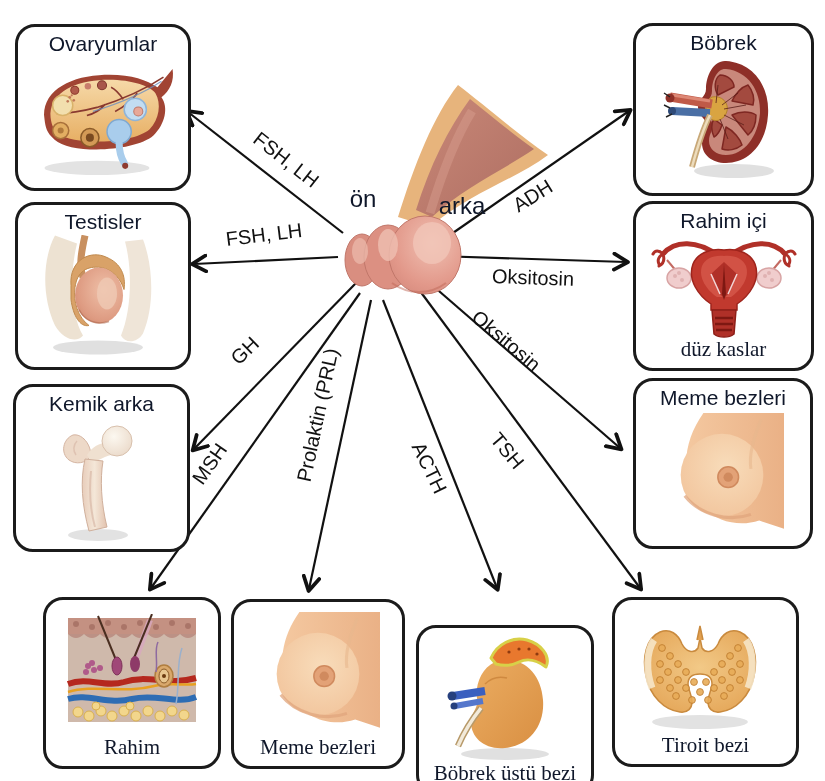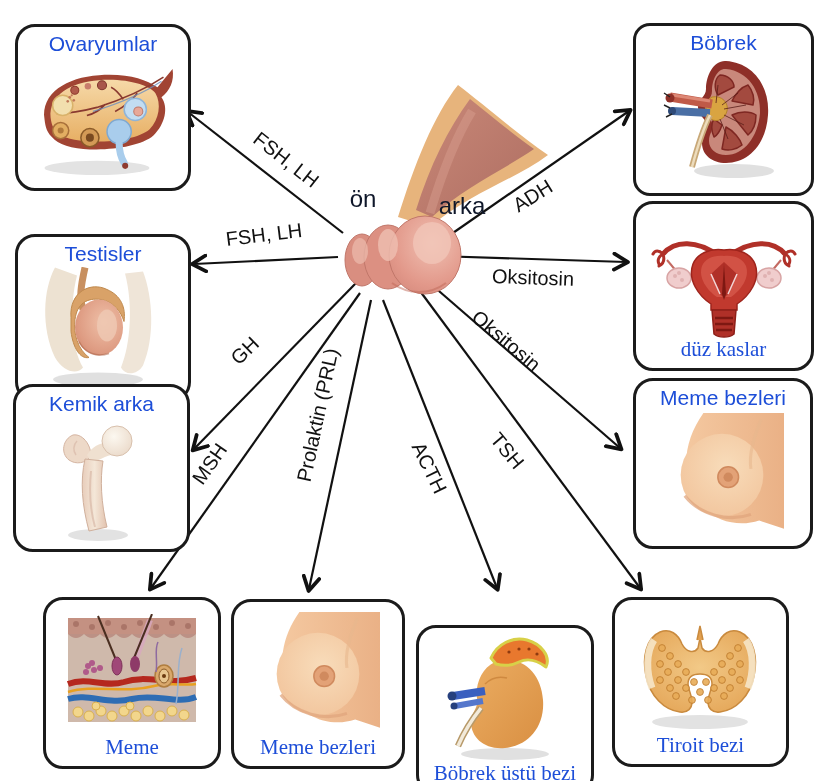--- a/index.html
+++ b/index.html
@@ -7,40 +7,40 @@
   .canvas {
     position:relative; width:825px; height:781px; background:#ffffff;
     font-family:"Liberation Sans", sans-serif; color:#111; overflow:hidden;
   }
   .arrow-layer { position:absolute; left:0; top:0; width:825px; height:781px; }
   .box {
     position:absolute; background:#fff; border:3px solid #1b1b1b; border-radius:20px;
   }
   .box-title {
     position:absolute; left:0; right:0; text-align:center;
-    font-size:21px; line-height:24px; color:#1d4ed8; white-space:nowrap;
+    font-size:21px; line-height:24px; color:#0f172a; white-space:nowrap;
   }
   .t-top { top:5px; }
   .t-bottom { bottom:7px;font-family:Liberation Serif, serif; }
   .organ { position:absolute; }
   .hormone-label {
     position:absolute; font-size:20px; white-space:nowrap; color:#111;
     transform:translate(-50%,-50%) rotate(var(--r,0deg));
   }
   .center-label { position:absolute; font-size:24px; color:#0f172a; transform:translate(-50%,-50%); }
 
   
   .b-ovaries      { left:15px;  top:24px;  width:170px; height:161px; }
-  .b-testes       { left:15px;  top:202px; width:170px; height:162px;margin-top:32px; }
+  .b-testes       { left:15px;  top:202px; width:170px; height:162px; }
   .b-bone         { left:13px;  top:384px; width:171px; height:162px; }
   .b-skin         { left:43px;  top:597px; width:172px; height:166px; }
   .b-breast-bottom{ left:231px; top:599px; width:168px; height:164px; }
   .b-adrenal      { left:416px; top:597px; width:172px; height:164px;margin-top:28px; }
-  .b-thyroid      { left:612px; top:597px; width:171px; height:164px; }
-  .b-kidney       { left:633px; top:23px;  width:175px; height:167px;border-radius:17px; }
+  .b-thyroid      { left:612px; top:597px; width:171px; height:164px;padding-left:10px; }
+  .b-kidney       { left:633px; top:23px;  width:175px; height:167px; }
   .b-uterus       { left:633px; top:201px; width:175px; height:164px; }
   .b-breast-right { left:633px; top:378px; width:174px; height:165px; }
 
   
   .hl-0 { left:286px; top:160px; --r:38deg; }
   .hl-1 { left:264px; top:235px; --r:-7deg; }
   .hl-2 { left:245px; top:351px; --r:-44deg; }
   .hl-3 { left:210px; top:464px; --r:-55deg; }
   .hl-4 { left:318px; top:415px; --r:-78deg; }
   .hl-5 { left:429px; top:468px; --r:64deg; }
@@ -192,21 +192,21 @@
       <path d="M30,16 C20,20 17,34 26,41 C33,46 43,44 47,38 C50,30 41,14 30,16 Z" fill="#EDD9C8" stroke="#D5B5A2" stroke-width="1"></path>
       <path d="M44,36 C50,27 58,23 67,24 L73,35 C62,37 54,41 50,46 Z" fill="#EFE0D0"></path>
       <path d="M42,40 C37,62 39,86 46,112 L64,108 C58,84 57,60 60,42 Z" fill="url(#bng)" stroke="#D0B09C" stroke-width="1"></path>
       <circle cx="74" cy="22" r="15" fill="url(#bnh)" stroke="#D8C0AC" stroke-width="1"></circle>
       <path d="M48,52 C46,72 47,90 52,108" stroke="#D9B9A8" stroke-width="2" fill="none" opacity="0.7"></path>
       <path d="M34,22 C30,26 30,32 33,36" stroke="#D9B9A8" stroke-width="1.5" fill="none" opacity="0.7"></path>
     </svg>
   </div>
 
   <div class="box b-skin">
-    <div class="box-title t-bottom">Meme</div>
+    <div class="box-title t-bottom">Rahim</div>
     <svg class="organ" style="left:18px; top:14px;" width="136" height="118" viewBox="0 0 136 118">
       <rect x="4" y="4" width="128" height="104" fill="#CFB9AB"></rect>
       <rect x="4" y="4" width="128" height="16" fill="#C49182"></rect>
       <g fill="#9A6458" opacity="0.6">
         <circle cx="12" cy="10" r="3"></circle>
           <circle cx="28" cy="13" r="3"></circle>
           <circle cx="44" cy="9" r="3"></circle>
         <circle cx="60" cy="13" r="3"></circle>
           <circle cx="76" cy="9" r="3"></circle>
           <circle cx="92" cy="13" r="3"></circle>
@@ -377,20 +377,21 @@
           <line x1="8" y1="40" x2="14" y2="44"></line>
           <line x1="8" y1="52" x2="14" y2="55"></line>
           <line x1="10" y1="64" x2="16" y2="61"></line>
         </g>
       <path d="M54,62 C48,74 42,92 36,114" stroke="#C8A878" stroke-width="6" fill="none"></path>
       <path d="M54,62 C48,74 42,92 36,114" stroke="#EDDCBC" stroke-width="2.5" fill="none"></path>
     </svg>
   </div>
 
   <div class="box b-uterus">
+    <div class="box-title t-top">Rahim içi</div>
     <div class="box-title t-bottom">düz kaslar</div>
     <svg class="organ" style="left:12px; top:28px;" width="152" height="110" viewBox="0 0 150 110">
       <path d="M70,24 C48,8 26,8 14,22" stroke="#B03028" stroke-width="5" fill="none"></path>
       <path d="M14,22 C10,18 6,18 4,22 M14,22 C10,24 8,28 10,32 M14,22 C16,28 14,32 10,34" stroke="#B03028" stroke-width="3" fill="none" stroke-linecap="round"></path>
       <path d="M80,24 C102,8 124,8 136,22" stroke="#B03028" stroke-width="5" fill="none"></path>
       <path d="M136,22 C140,18 144,18 146,22 M136,22 C140,24 142,28 140,32 M136,22 C134,28 136,32 140,34" stroke="#B03028" stroke-width="3" fill="none" stroke-linecap="round"></path>
       <line x1="18" y1="28" x2="28" y2="40" stroke="#C46A62" stroke-width="2"></line>
       <line x1="132" y1="28" x2="122" y2="40" stroke="#C46A62" stroke-width="2"></line>
       <ellipse cx="30" cy="46" rx="12" ry="10" fill="#F0CDCD" stroke="#D8A4A4" stroke-width="1.5"></ellipse>
       <ellipse cx="120" cy="46" rx="12" ry="10" fill="#F0CDCD" stroke="#D8A4A4" stroke-width="1.5"></ellipse>

